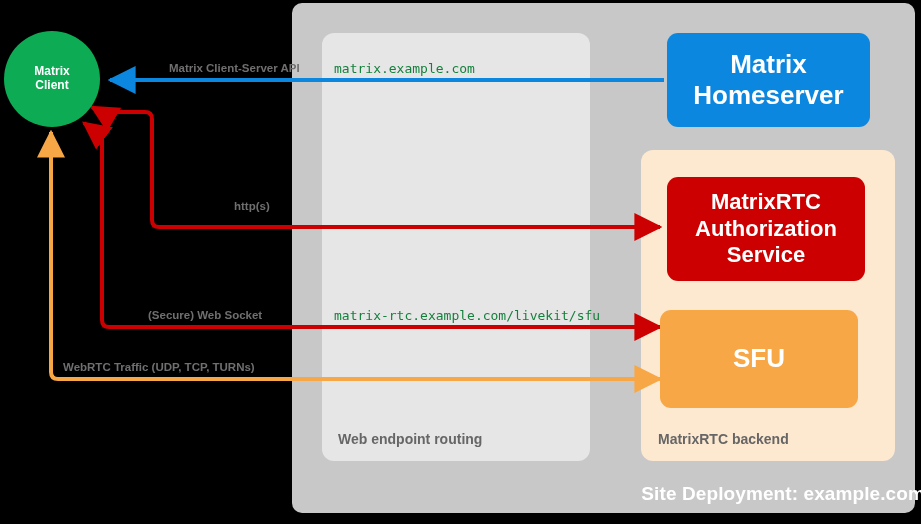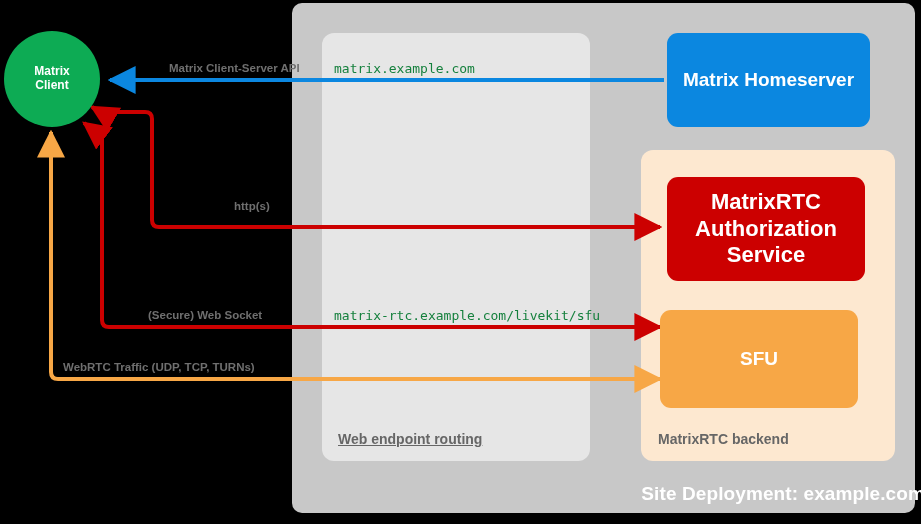--- a/index.html
+++ b/index.html
@@ -28,21 +28,20 @@
     position:absolute;
     left:322px;top:33px;width:268px;height:428px;
     background:#e6e6e6;
     border-radius:12px;
   }
   .routing-label{
     position:absolute;
     left:16px;bottom:14px;
     font-size:14px;font-weight:bold;color:#666666;
     white-space:nowrap;
-    text-decoration:underline;
   }
   .backend-box{
     position:absolute;
     left:641px;top:150px;width:254px;height:311px;
     background:#fde8d0;
     border-radius:12px;
   }
   .backend-label{
     position:absolute;
     left:17px;bottom:14px;
@@ -57,21 +56,21 @@
     border-radius:50%;
     display:flex;align-items:center;justify-content:center;
     text-align:center;
     color:#ffffff;font-weight:bold;font-size:12px;line-height:1.15;
     z-index:6;
   }
   .node{
     position:absolute;
     display:flex;align-items:center;justify-content:center;
     text-align:center;
-    color:#ffffff;font-weight:bold;font-size:19px;line-height:1.2;
+    color:#ffffff;font-weight:bold;font-size:26px;line-height:1.2;
     border-radius:11px;
     z-index:5;
   }
   .node-homeserver{left:667px;top:33px;width:203px;height:94px;background:#0b87e0;}
   .node-auth{left:667px;top:177px;width:198px;height:104px;background:#cc0000;font-size:22px;}
   .node-sfu{left:660px;top:310px;width:198px;height:98px;background:#f7a746;}
   
   svg.links{position:absolute;left:0;top:0;width:921px;height:524px;}
   svg.links.under{z-index:2;}
   svg.links.over{z-index:4;}

